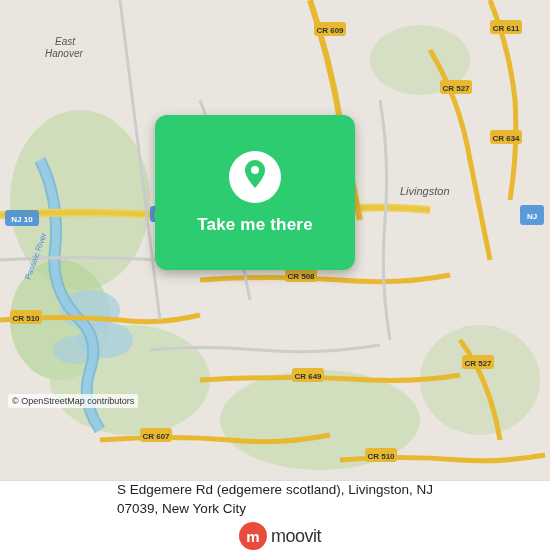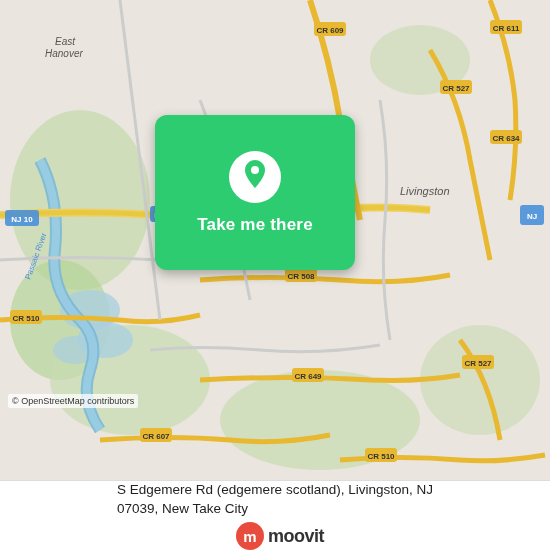--- a/index.html
+++ b/index.html
@@ -104,21 +104,21 @@
 
     #moovit-m {
       color: white;
       font-weight: bold;
       font-size: 15px;
       line-height: 1;
     }
 
     #moovit-text {
       font-size: 18px;
-      font-weight: bold;
+      font-weight: normal;
       color: #333;
       letter-spacing: -0.5px;
     }
 
     #osm-credit {
       position: absolute;
       bottom: 72px;
       left: 8px;
       font-size: 9px;
       color: #333;
@@ -226,21 +226,21 @@
       </svg>
     </div>
     <span id="take-me-there-label">Take me there</span>
   </div>
 </div>
 
 <div id="bottom-bar">
   <div id="bottom-text-area">
     <div id="address-line">
       <span>S Edgemere Rd (edgemere scotland), Livingston, NJ</span><br>
-      <span>07039, New Take City</span>
+      <span>07039, New York City</span>
     </div>
   </div>
   <div id="moovit-logo">
     <div id="moovit-icon">
       <span id="moovit-m">m</span>
     </div>
     <span id="moovit-text">moovit</span>
   </div>
 </div>
 

